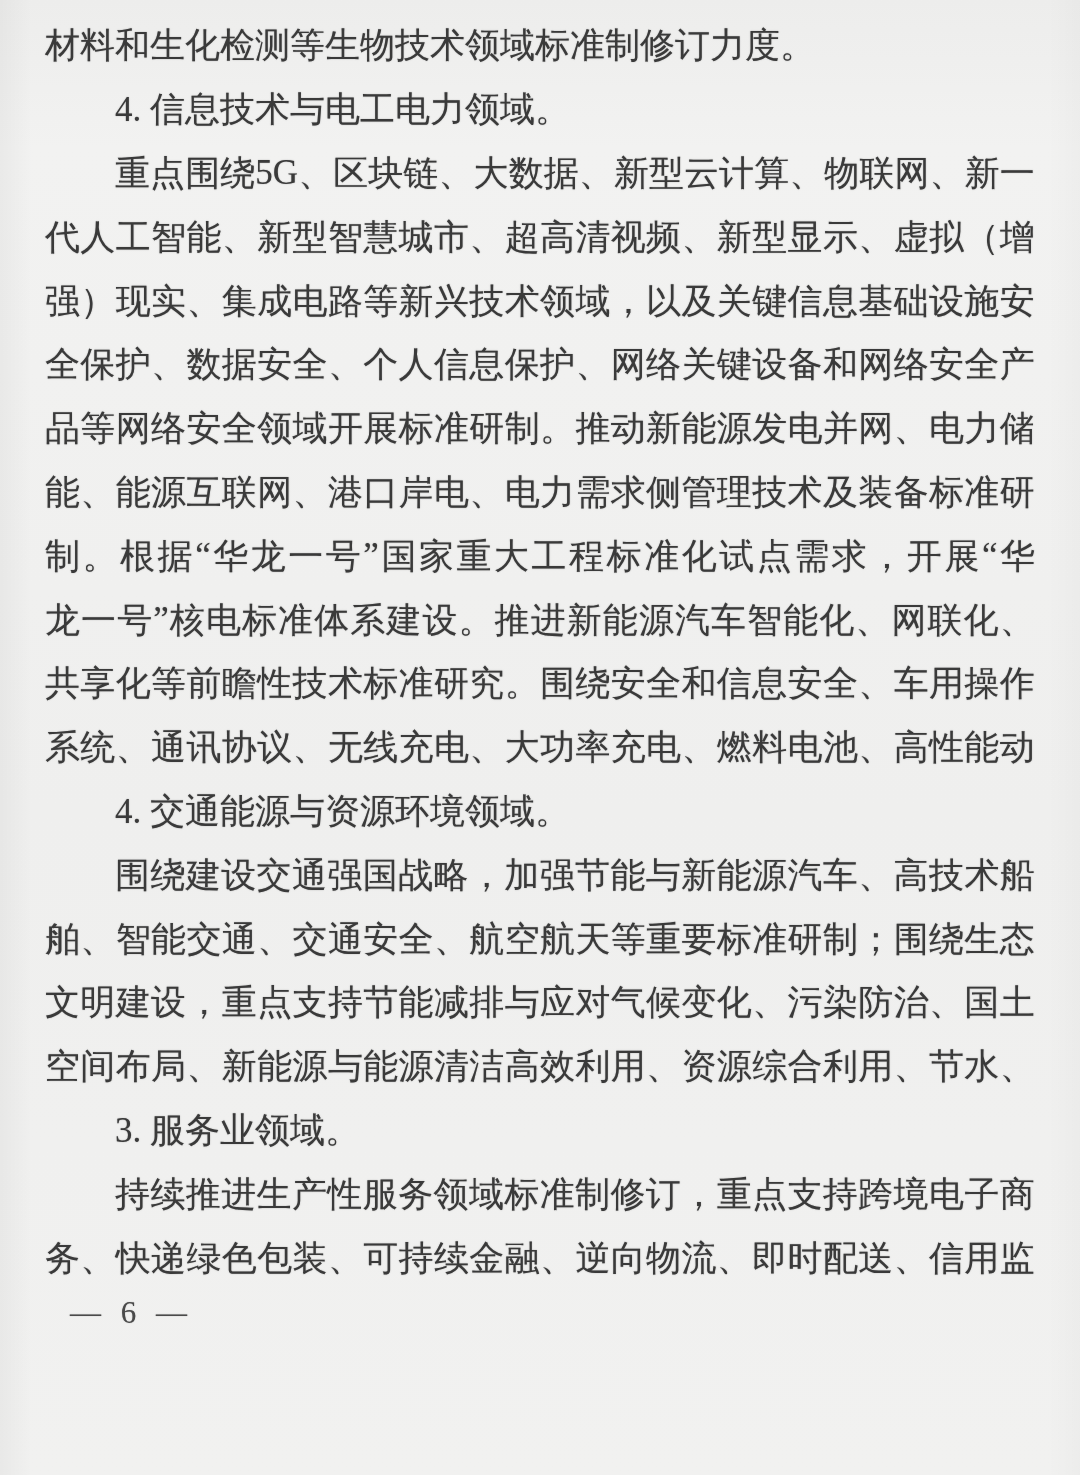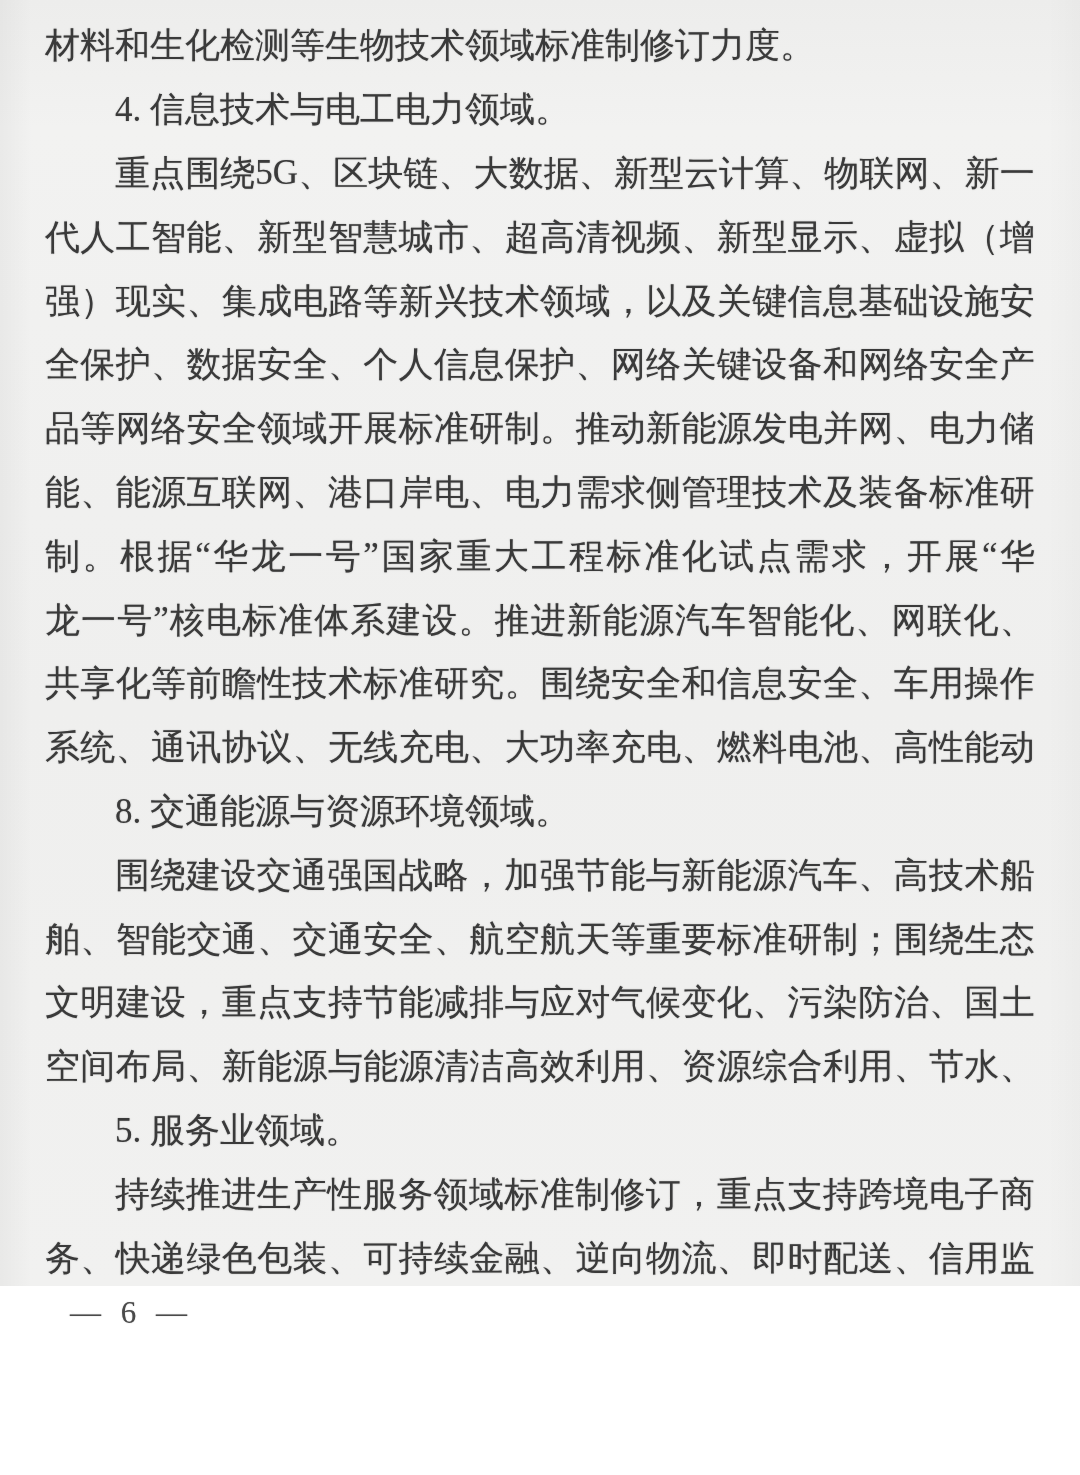--- a/index.html
+++ b/index.html
@@ -8,21 +8,21 @@
   }
   body {
     width: 1080px;
     height: 1475px;
     overflow: hidden;
     font-family: "Liberation Serif", "DejaVu Serif", serif;
   }
   .page {
     position: relative;
     width: 1080px;
-    height: 1286px;
+    height: 1475px;
     background:
       linear-gradient(90deg, rgba(0,0,0,0.035) 0%, rgba(0,0,0,0) 3%, rgba(0,0,0,0) 97%, rgba(0,0,0,0.02) 100%),
       linear-gradient(180deg, #ededec 0%, #f2f2f1 10%, #efefee 55%, #f1f1f0 100%);
   }
   .content {
     padding: 14px 45px 0 45px;
   }
   .line {
     height: 63.8px;
     display: flex;
@@ -349,21 +349,21 @@
         <span>燃</span>
         <span>料</span>
         <span>电</span>
         <span>池</span>
         <span>、</span>
         <span>高</span>
         <span>性</span>
         <span>能</span>
         <span>动</span>
       </div>
-    <div class="line indent">8. 交通能源与资源环境领域。</div>
+    <div class="line indent">4. 交通能源与资源环境领域。</div>
     <div class="line indent justify">
         <span>围</span>
         <span>绕</span>
         <span>建</span>
         <span>设</span>
         <span>交</span>
         <span>通</span>
         <span>强</span>
         <span>国</span>
         <span>战</span>
@@ -468,21 +468,21 @@
         <span>源</span>
         <span>综</span>
         <span>合</span>
         <span>利</span>
         <span>用</span>
         <span>、</span>
         <span>节</span>
         <span>水</span>
         <span>、</span>
       </div>
-    <div class="line indent">5. 服务业领域。</div>
+    <div class="line indent">3. 服务业领域。</div>
     <div class="line indent justify">
         <span>持</span>
         <span>续</span>
         <span>推</span>
         <span>进</span>
         <span>生</span>
         <span>产</span>
         <span>性</span>
         <span>服</span>
         <span>务</span>

